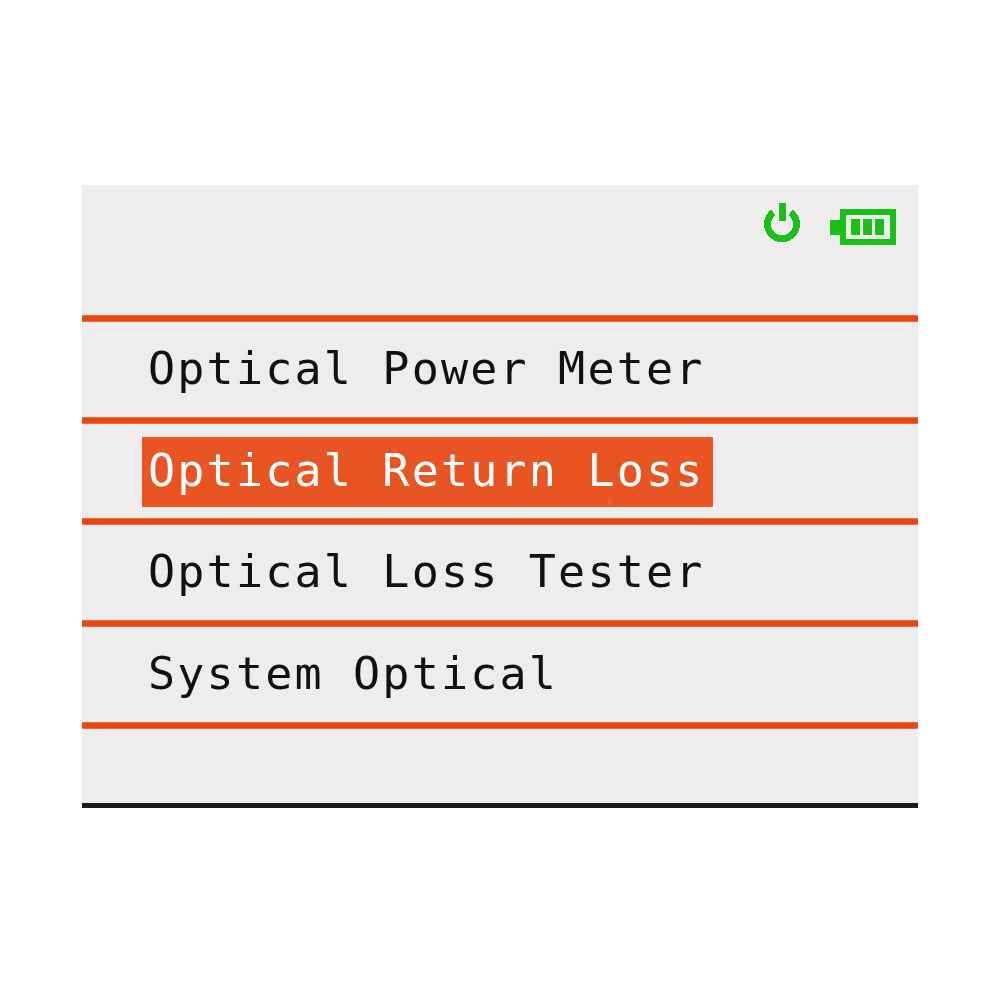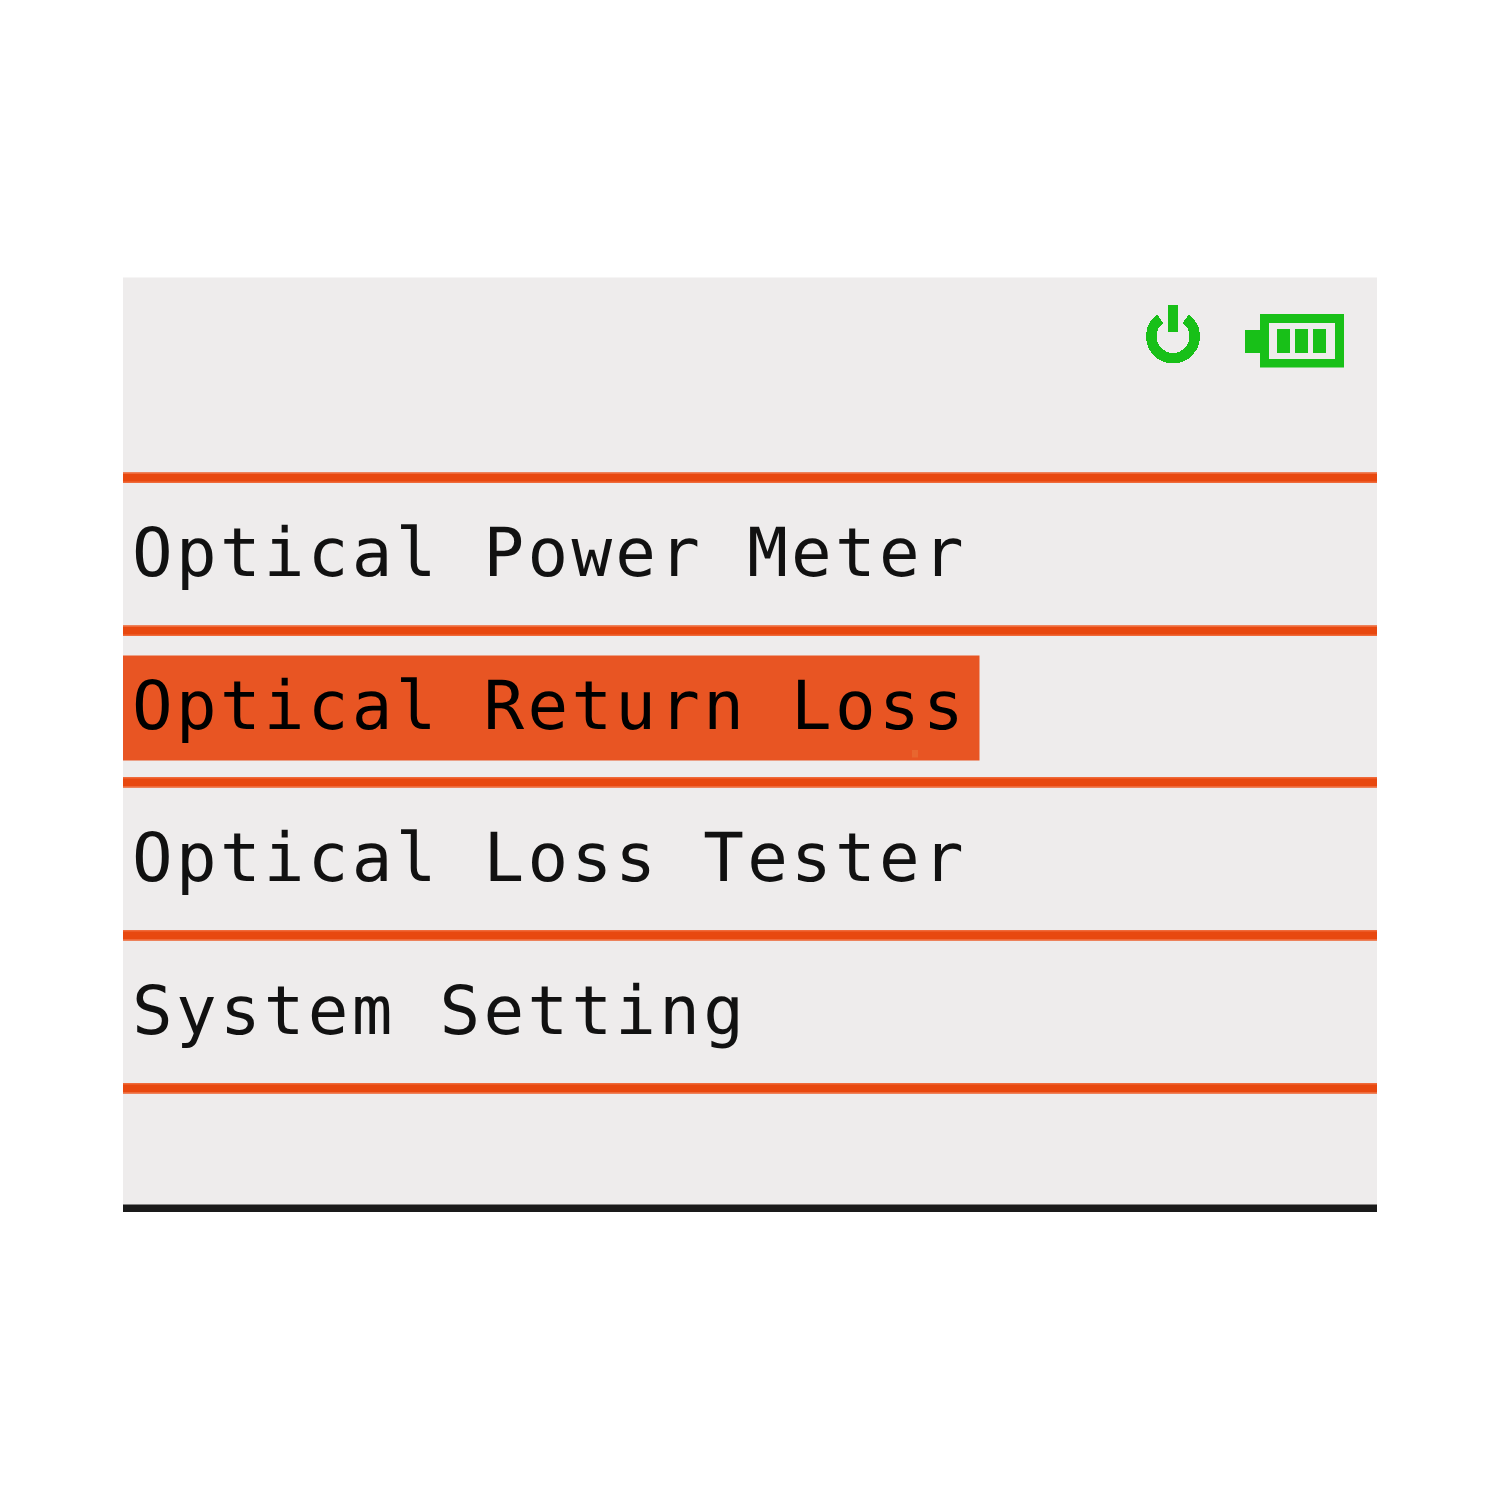--- a/index.html
+++ b/index.html
@@ -68,30 +68,31 @@
     height: 95px;
     display: flex;
     align-items: center;
   }
   #menu-row-0 { top: 137px; }
   #menu-row-1 { top: 239px; }
   #menu-row-2 { top: 340px; text-align: center; }
   #menu-row-3 { top: 442px; }
 
   .menu-label {
+    margin-left: 60px;
     font-size: 45px;
     line-height: 1;
     letter-spacing: 2.2px;
     color: #111111;
     white-space: pre;
     padding: 11px 8px 14px 6px;
   }
   .menu-row.is-selected .menu-label {
     background: #e85523;
-    color: #000000;
+    color: #ffffff;
   }
 
   
   #speck-artifact {
     position: absolute;
     left: 526px;
     top: 315px;
     width: 4px;
     height: 5px;
     background: #e8662f;
@@ -135,18 +136,18 @@
 
   <div class="menu-row is-selected" id="menu-row-1">
     <span class="menu-label">Optical Return Loss</span>
   </div>
 
   <div class="menu-row" id="menu-row-2">
     <span class="menu-label">Optical Loss Tester</span>
   </div>
 
   <div class="menu-row" id="menu-row-3">
-    <span class="menu-label">System Setting</span>
+    <span class="menu-label">System Optical</span>
   </div>
 
   <div id="speck-artifact"></div>
 
 </div>
 
 </body></html>

